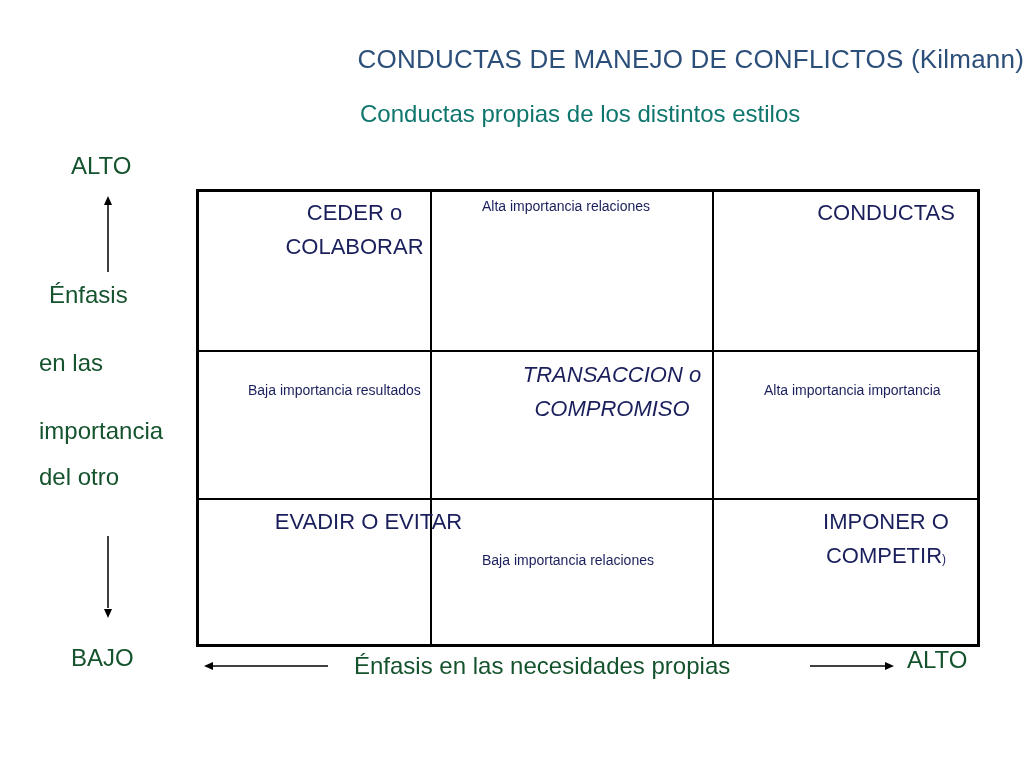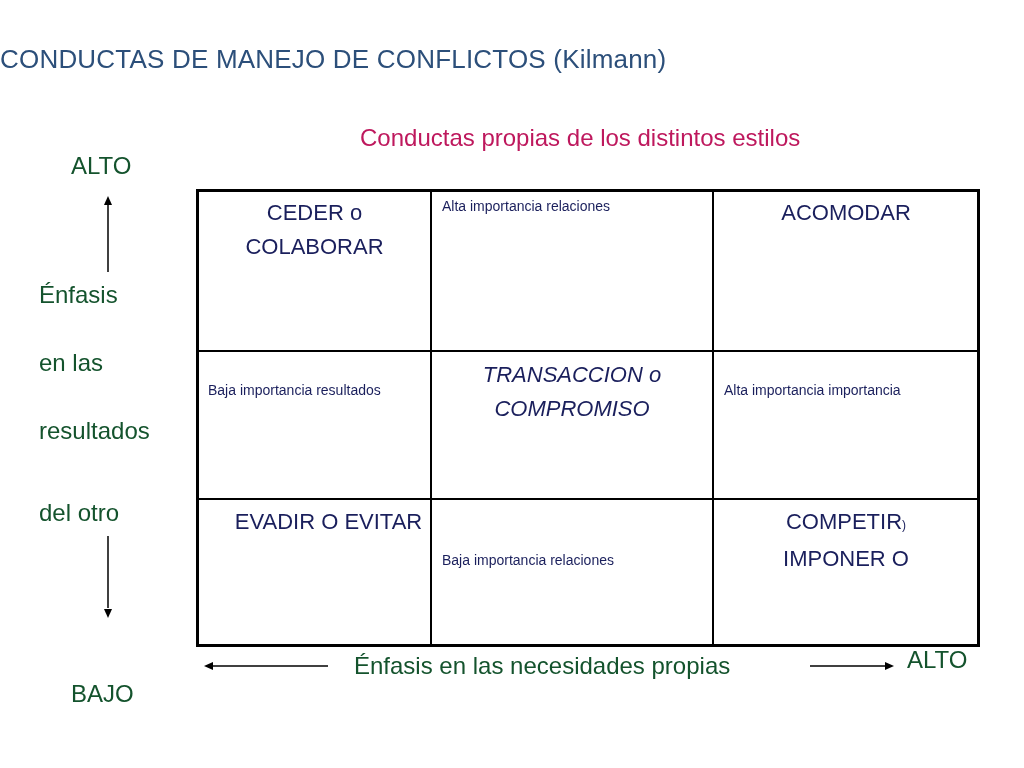--- a/index.html
+++ b/index.html
@@ -12,30 +12,30 @@
       height: 768px;
       position: relative;
       overflow: hidden;
       font-family: "Liberation Sans", "DejaVu Sans", sans-serif;
       color: #1a1a5a;
     }
     .abs { position: absolute; }
 
     .title {
       left: 0; width: 1024px; top: 44px;
-      text-align: left;
+      text-align: right;
       font-size: 26px;
       color: #2c4f7a;
       letter-spacing: 0.2px;
       white-space: nowrap;
     }
     .subtitle {
-      left: 360px; top: 124px;
+      left: 360px; top: 100px;
       font-size: 24px;
-      color: #be185d;
+      color: #0f766e;
       white-space: nowrap;
     }
 
     
     .axis-label {
       font-size: 24px;
       color: #14532d;
       white-space: nowrap;
     }
 
@@ -48,20 +48,21 @@
     }
     .vline {
       width: 2px; background: #000;
     }
     .hline {
       height: 2px; background: #000;
     }
 
     .cell {
       box-sizing: border-box;
+      margin-left: 40px;
     }
     .style-label {
       font-size: 22px;
       color: #1a1f5c;
       text-align: center;
       line-height: 34px;
       white-space: nowrap;
     }
     .note {
       font-size: 14px;
@@ -80,63 +81,63 @@
 <div class="abs title">CONDUCTAS DE MANEJO DE CONFLICTOS (Kilmann)</div>
 <div class="abs subtitle">Conductas propias de los distintos estilos</div>
 
 <div class="abs axis-label" style="left:71px; top:152px;">ALTO</div>
 
 <svg class="abs" style="left:100px; top:196px;" width="16" height="76">
   <line x1="8" y1="8" x2="8" y2="76" stroke="#000" stroke-width="1.5"></line>
   <polygon points="8,0 4,9 12,9" fill="#000"></polygon>
 </svg>
 
-<div class="abs axis-label" style="left:39px; top:281px;">Énfasis</div>
+<div class="abs axis-label" style="left:49px; top:281px;">Énfasis</div>
 <div class="abs axis-label" style="left:39px; top:349px;">en las</div>
-<div class="abs axis-label" style="left:39px; top:417px;">resultados</div>
-<div class="abs axis-label" style="left:39px; top:499px;text-align:right;">del otro</div>
+<div class="abs axis-label" style="left:39px; top:417px;">importancia</div>
+<div class="abs axis-label" style="left:39px; top:463px;text-align:right;">del otro</div>
 
 <svg class="abs" style="left:100px; top:536px;" width="16" height="82">
   <line x1="8" y1="0" x2="8" y2="72" stroke="#000" stroke-width="1.5"></line>
   <polygon points="8,82 4,73 12,73" fill="#000"></polygon>
 </svg>
 
-<div class="abs axis-label" style="left:71px; top:644px;margin-top:36px;">BAJO</div>
+<div class="abs axis-label" style="left:71px; top:644px;">BAJO</div>
 
 <div class="abs grid"></div>
 
 <div class="abs vline" style="left:430px; top:190px; height:456px;"></div>
 <div class="abs vline" style="left:712px; top:190px; height:456px;"></div>
 
 <div class="abs hline" style="left:197px; top:350px; width:782px;"></div>
 <div class="abs hline" style="left:197px; top:498px; width:782px;"></div>
 
 <div class="abs cell style-label" style="left:199px; top:196px; width:231px;">
   <div>CEDER o</div>
   <div>COLABORAR</div>
 </div>
 <div class="abs cell note" style="left:442px; top:198px;">Alta importancia relaciones</div>
 <div class="abs cell style-label" style="left:714px; top:196px; width:264px;">
-  <div>ACOMODAR</div>
+  <div>CONDUCTAS</div>
 </div>
 
 <div class="abs cell note" style="left:208px; top:382px;">Baja importancia resultados</div>
 <div class="abs cell style-label" style="left:432px; top:358px; width:280px;font-style:italic;">
   <div>TRANSACCION o</div>
   <div>COMPROMISO</div>
 </div>
 <div class="abs cell note" style="left:724px; top:382px;">Alta importancia importancia</div>
 
 <div class="abs cell style-label" style="left:199px; top:505px; width:259px;">
   <div>EVADIR O EVITAR</div>
 </div>
 <div class="abs cell note" style="left:442px; top:552px;">Baja importancia relaciones</div>
 <div class="abs cell style-label" style="left:714px; top:505px; width:264px;">
+  <div>IMPONER O</div>
   <div><span>COMPETIR</span><span class="small-paren">)</span></div>
-  <div>IMPONER O</div>
 </div>
 
 <svg class="abs" style="left:204px; top:659px;" width="124" height="14">
   <line x1="8" y1="7" x2="124" y2="7" stroke="#000" stroke-width="1.5"></line>
   <polygon points="0,7 9,3 9,11" fill="#000"></polygon>
 </svg>
 
 <div class="abs axis-label" style="left:354px; top:652px;">Énfasis en las necesidades propias</div>
 
 <svg class="abs" style="left:810px; top:659px;" width="84" height="14">

